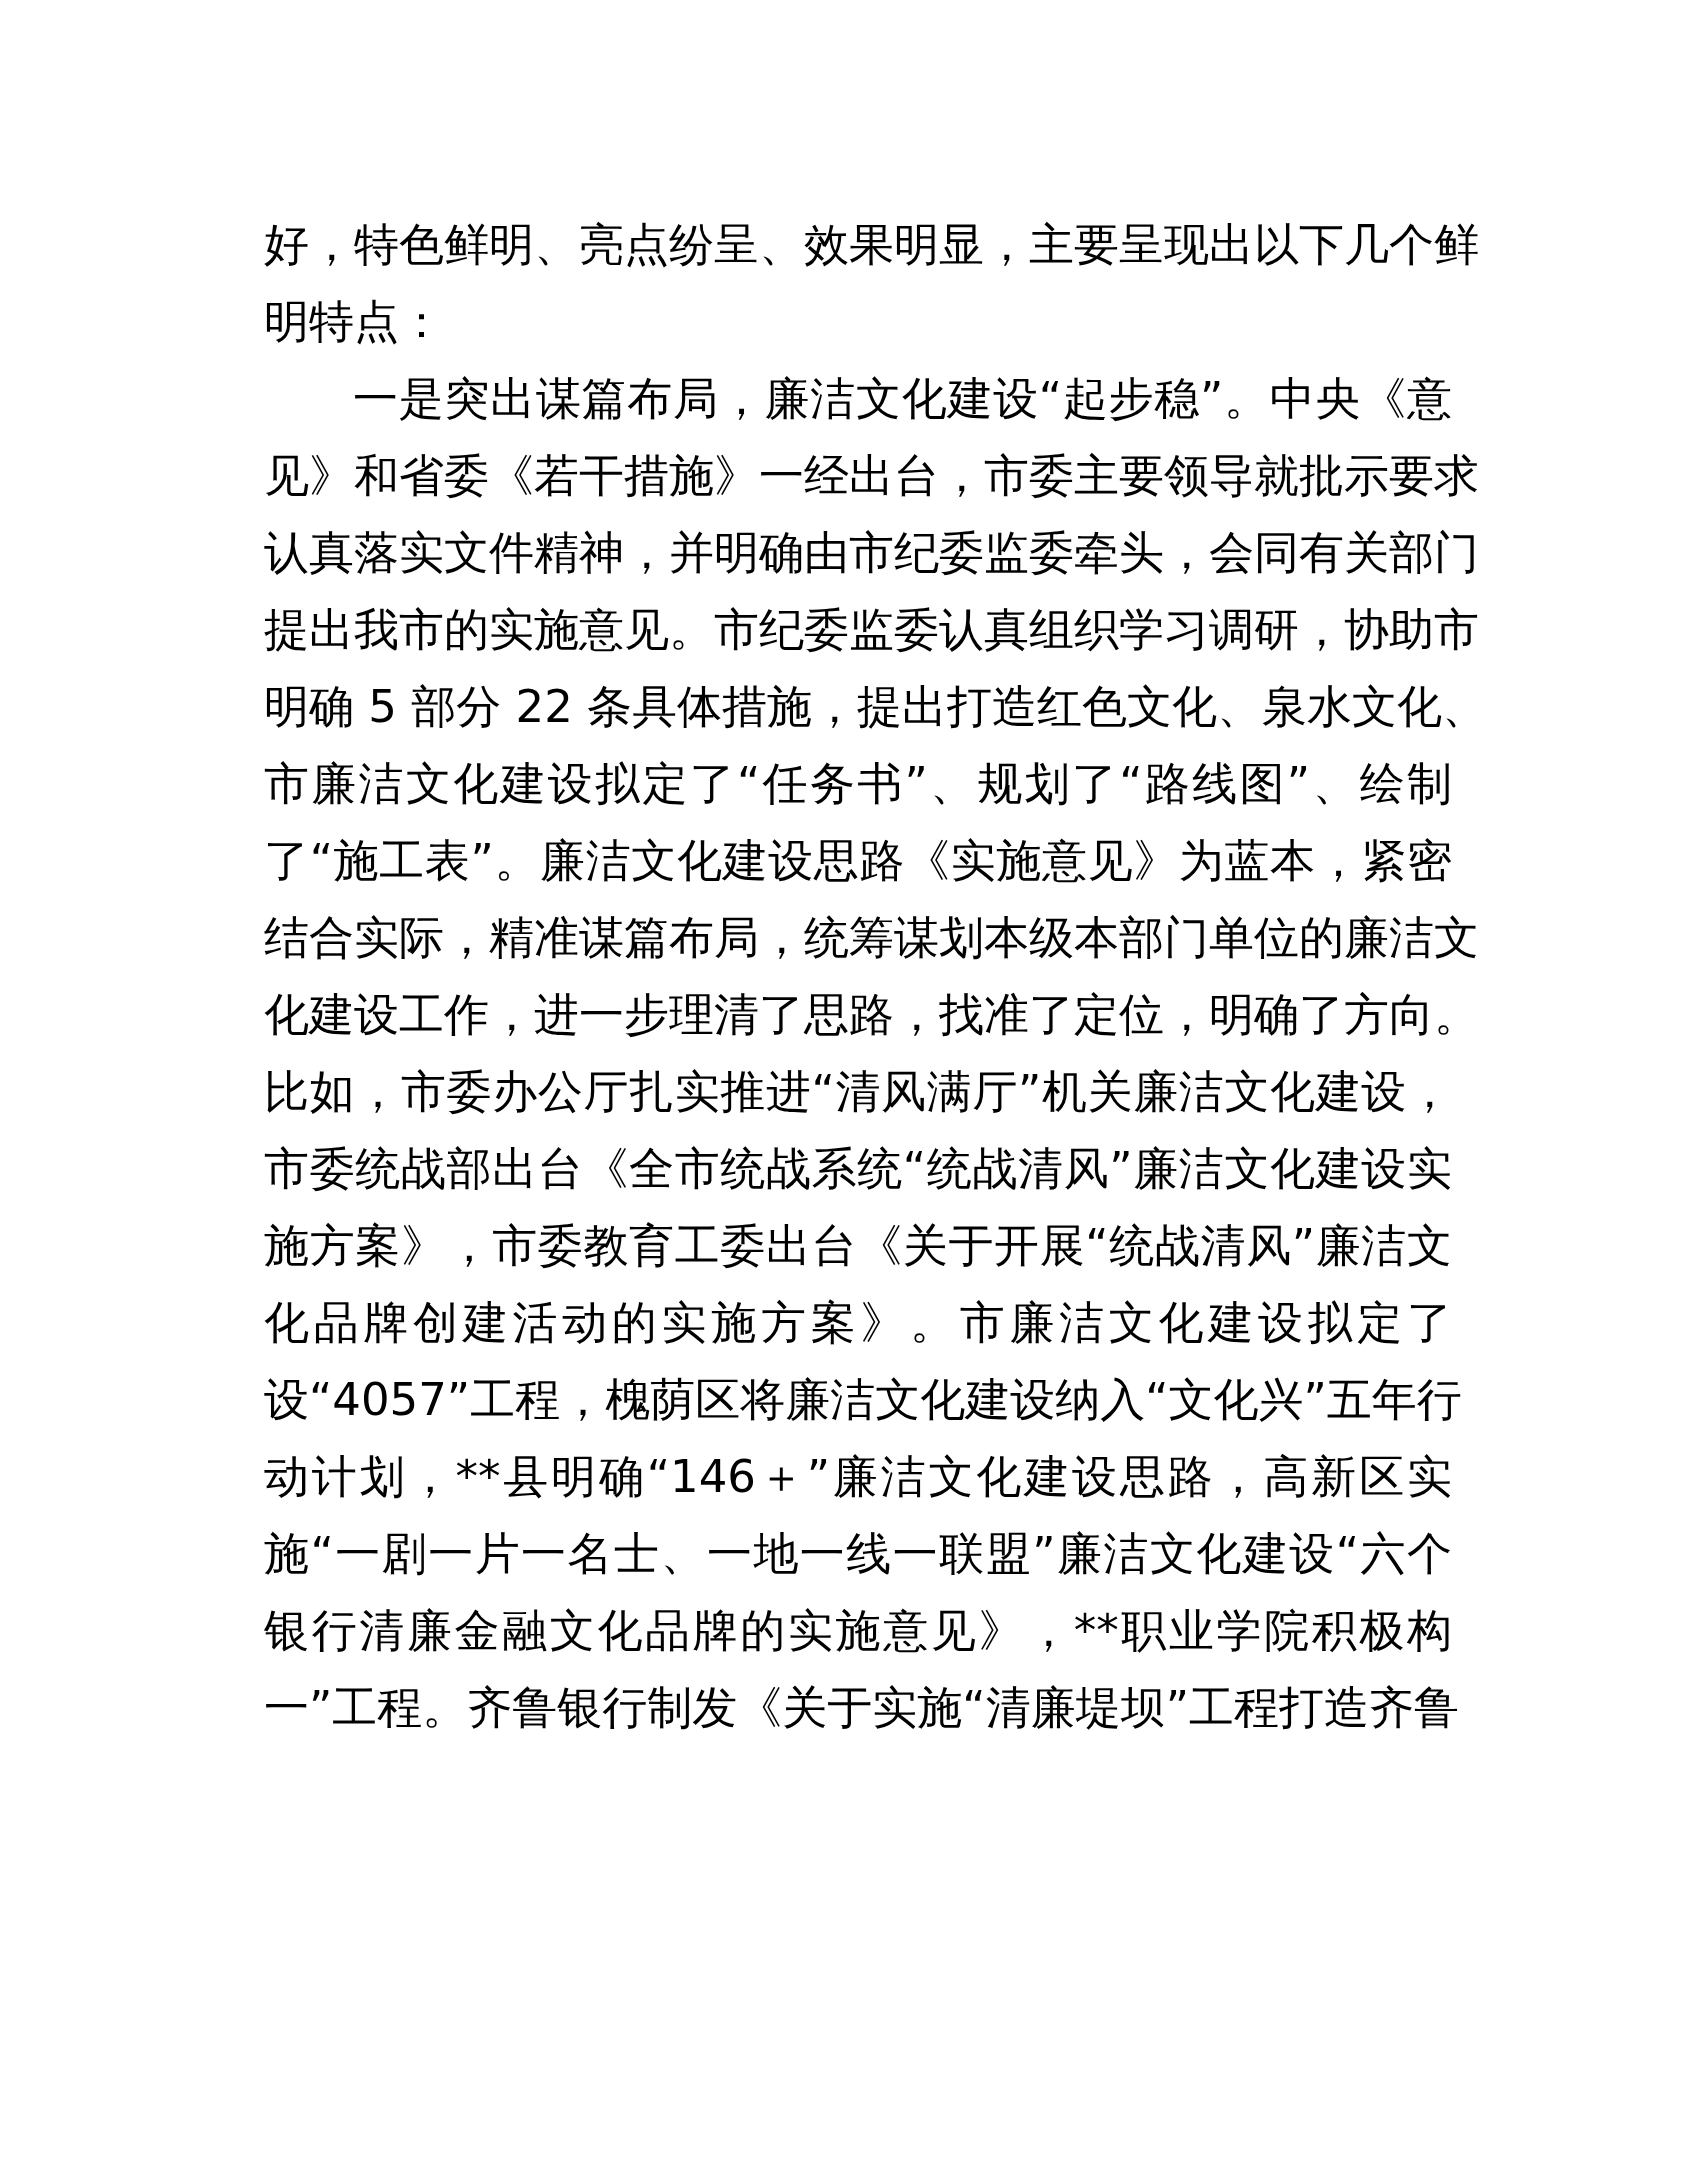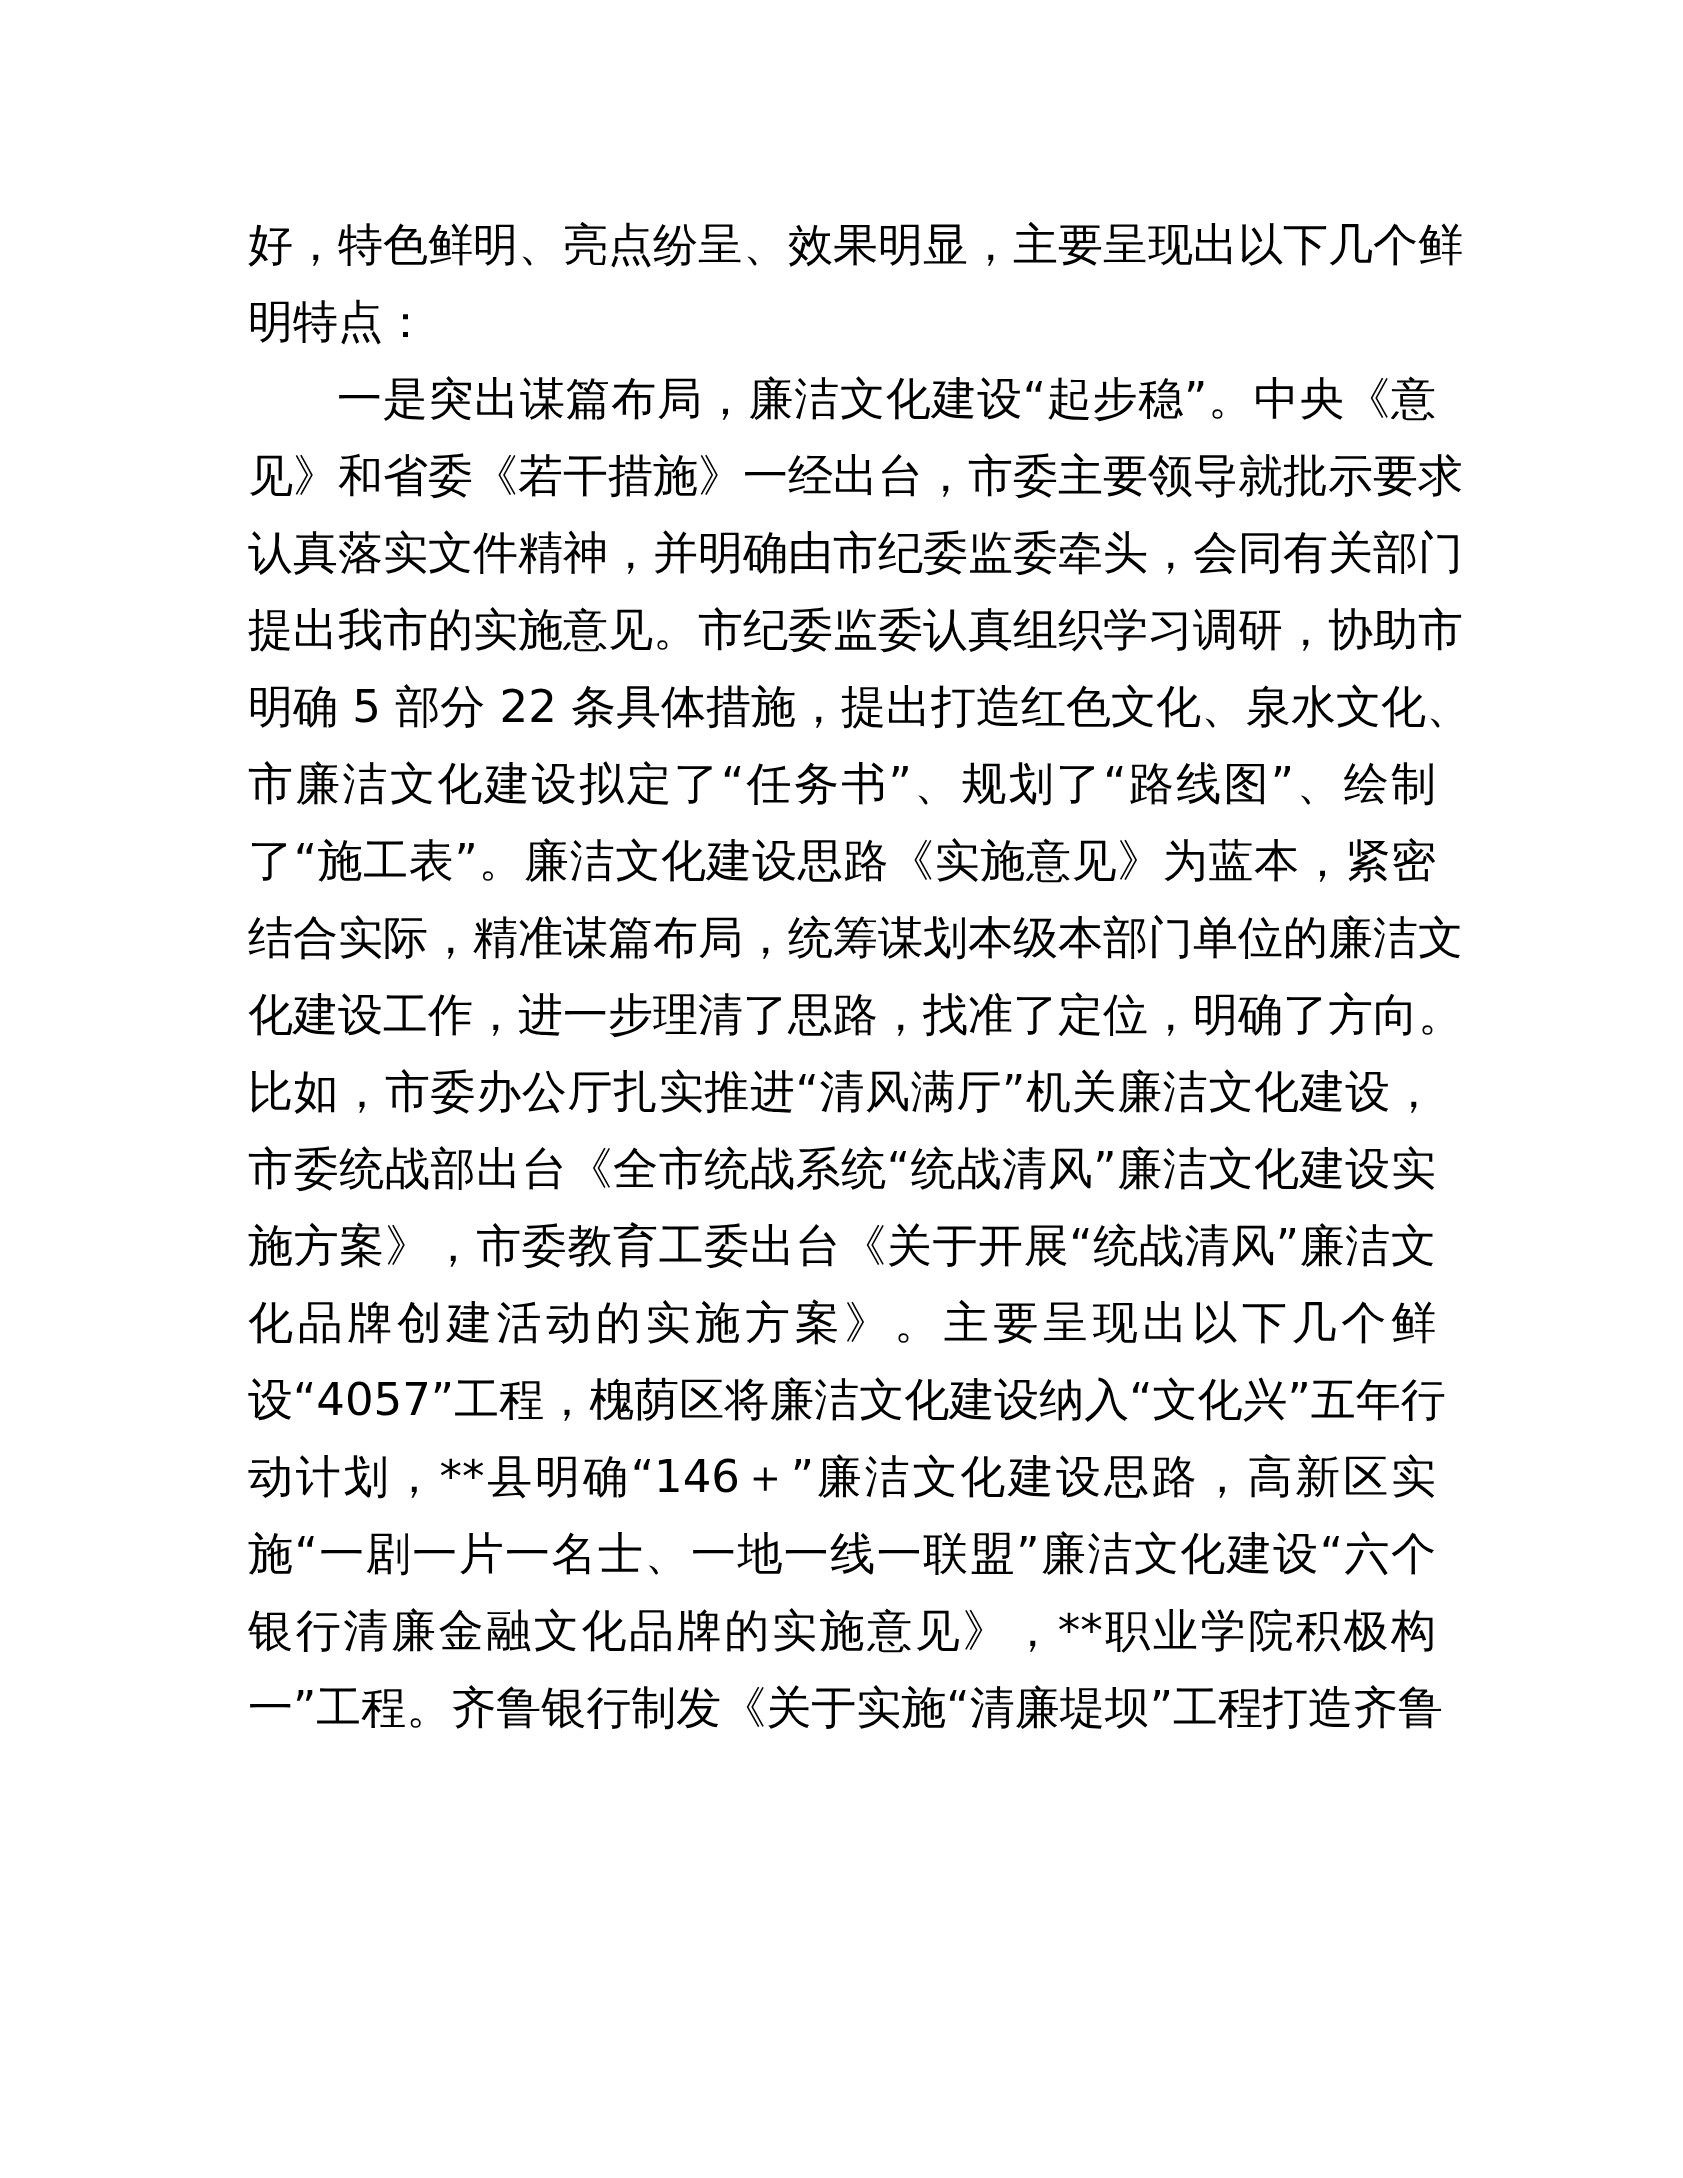--- a/index.html
+++ b/index.html
@@ -31,20 +31,21 @@
       font-size: 45px;
       line-height: 77px;
     }
     .line {
       display: block;
       white-space: nowrap;
       height: 77px;
       text-align: justify;
       text-align-last: justify;
       width: 1188px;
+      margin-left: 16px;
     }
     .line.last {
       text-align-last: left;
     }
     .line.indent {
       padding-left: 89px;
       width: 1099px;
     }
   </style>
 </head>
@@ -61,21 +62,21 @@
     <span class="line">认真落实文件精神，并明确由市纪委监委牵头，会同有关部门</span>
     <span class="line">提出我市的实施意见。市纪委监委认真组织学习调研，协助市</span>
     <span class="line">明确 5 部分 22 条具体措施，提出打造红色文化、泉水文化、</span>
     <span class="line">市廉洁文化建设拟定了“任务书”、规划了“路线图”、绘制</span>
     <span class="line">了“施工表”。廉洁文化建设思路《实施意见》为蓝本，紧密</span>
     <span class="line">结合实际，精准谋篇布局，统筹谋划本级本部门单位的廉洁文</span>
     <span class="line">化建设工作，进一步理清了思路，找准了定位，明确了方向。</span>
     <span class="line">比如，市委办公厅扎实推进“清风满厅”机关廉洁文化建设，</span>
     <span class="line">市委统战部出台《全市统战系统“统战清风”廉洁文化建设实</span>
     <span class="line">施方案》，市委教育工委出台《关于开展“统战清风”廉洁文</span>
-    <span class="line">化品牌创建活动的实施方案》。主要呈现出以下几个鲜</span>
+    <span class="line">化品牌创建活动的实施方案》。市廉洁文化建设拟定了</span>
     <span class="line">设“4057”工程，槐荫区将廉洁文化建设纳入“文化兴”五年行</span>
     <span class="line">动计划，**县明确“146＋”廉洁文化建设思路，高新区实</span>
     <span class="line">施“一剧一片一名士、一地一线一联盟”廉洁文化建设“六个</span>
     <span class="line">银行清廉金融文化品牌的实施意见》，**职业学院积极构</span>
     <span class="line">一”工程。齐鲁银行制发《关于实施“清廉堤坝”工程打造齐鲁</span>
   </div>
 </div>
 
 
 </body></html>

